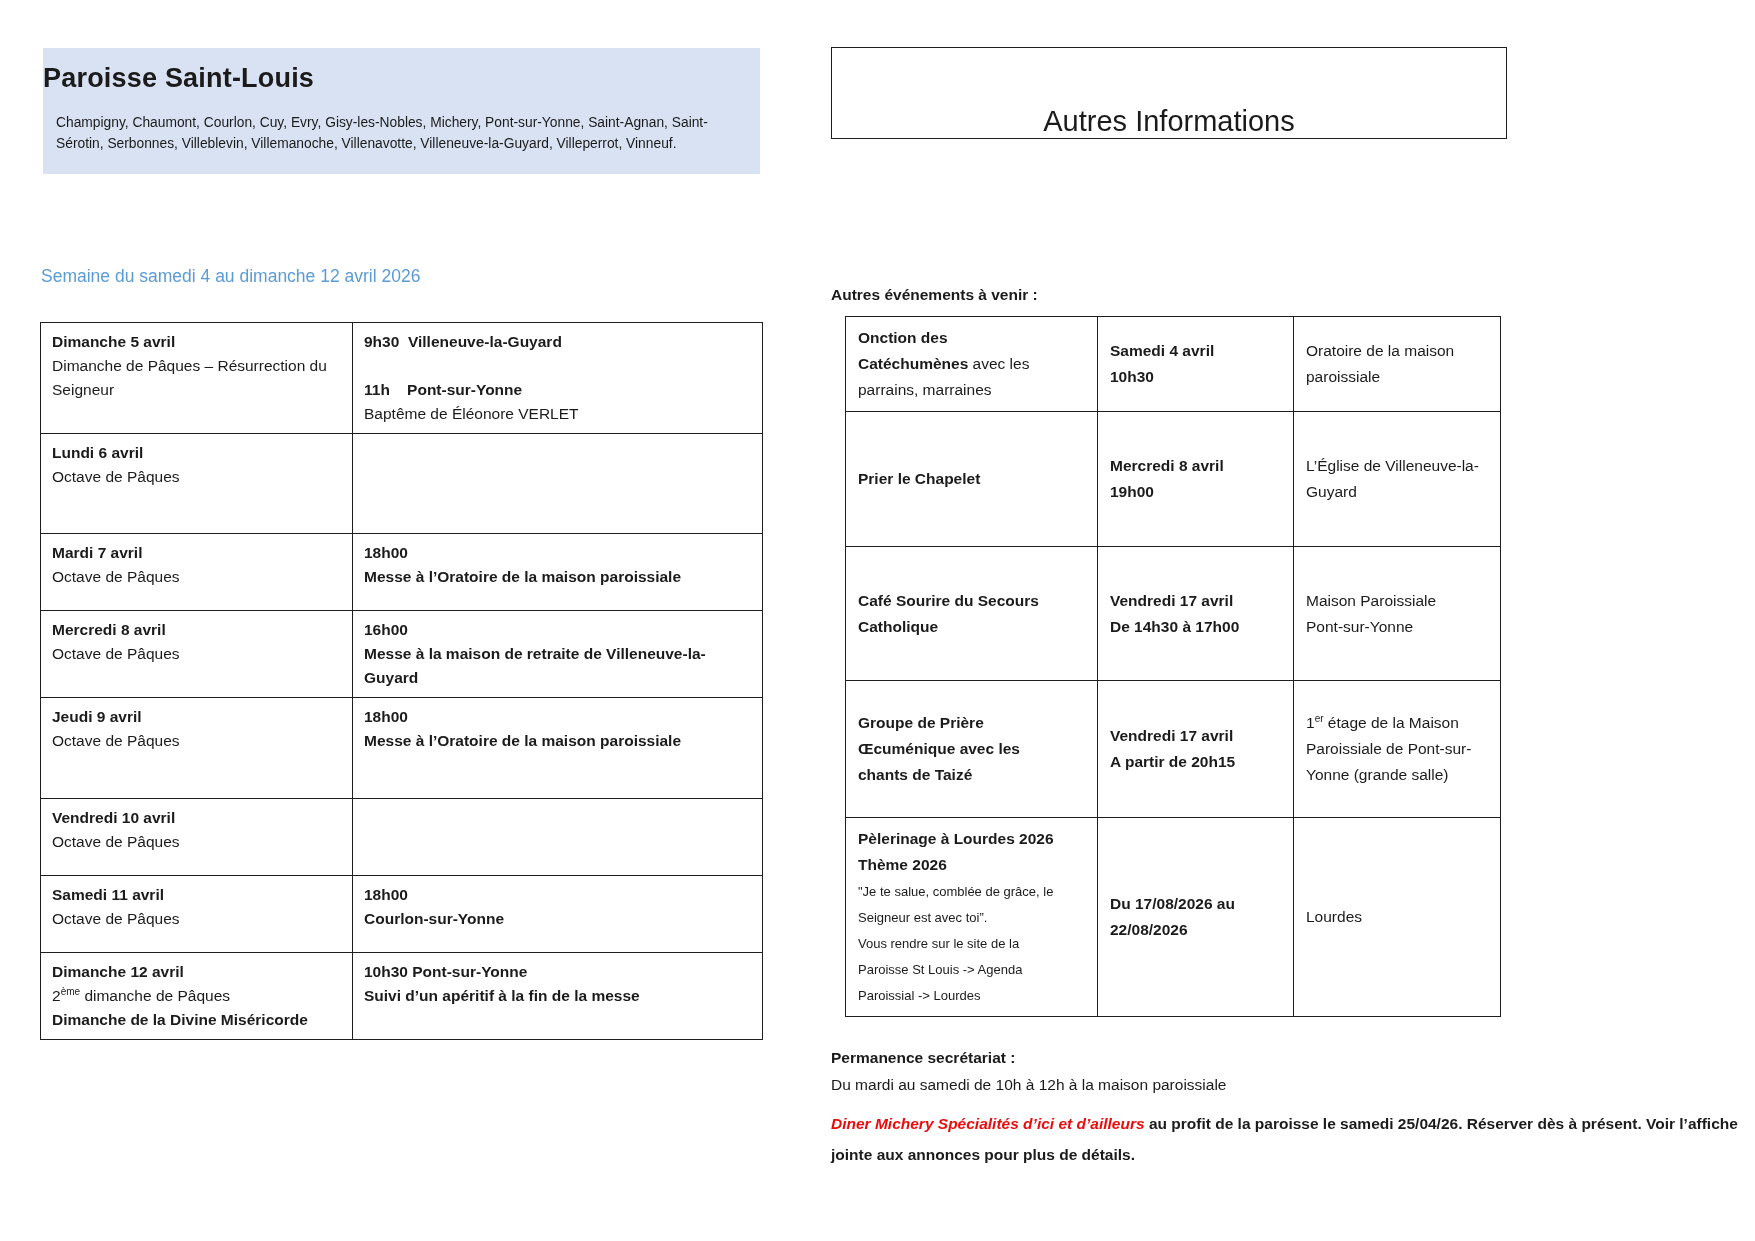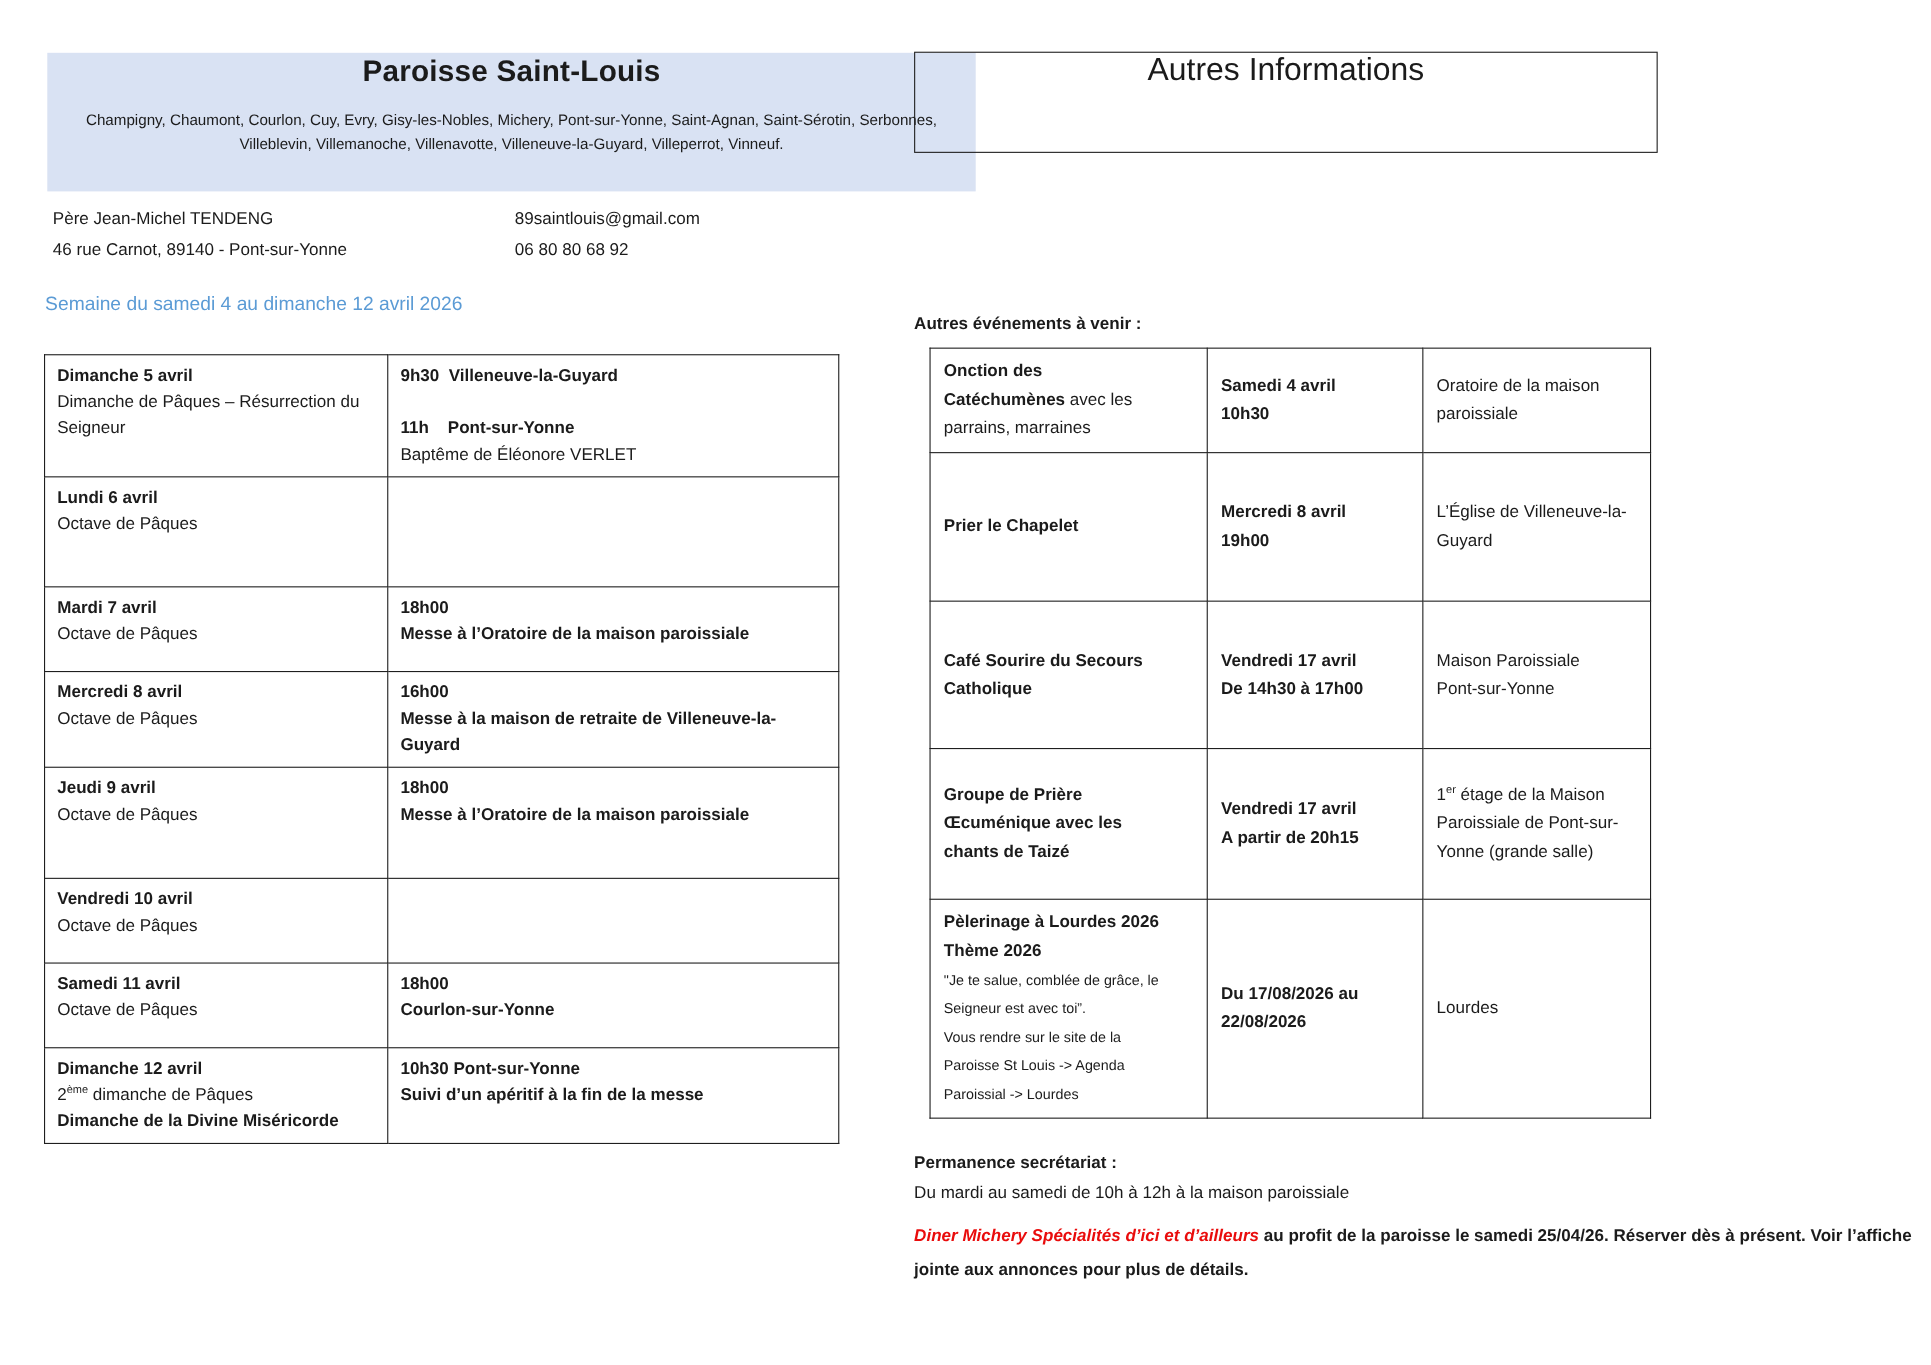--- a/index.html
+++ b/index.html
@@ -9,22 +9,22 @@
     --red:#e90c0c;
     --ink:#1b1b1b;
     --line:#1f1f1f;
   }
   *{margin:0;padding:0;box-sizing:border-box;}
   html,body{background:#ffffff;}
   body{font-family:"Liberation Sans", sans-serif;color:var(--ink);}
   #page{position:relative;width:1755px;height:1241px;background:#ffffff;overflow:hidden;}
 
   
-  .header-box{position:absolute;left:43px;top:48px;width:844px;height:126px;
-    background:var(--header-bg);text-align:center;padding-top:2px;}
+  .header-box{position:absolute;left:43px;top:48px;width:717px;height:126px;
+    background:var(--header-bg);text-align:left;padding-top:15px;}
   .parish-title{font-size:27px;font-weight:bold;letter-spacing:.2px;}
   .parish-towns{margin-top:18px;padding:0 13px;font-size:13.8px;line-height:21px;}
 
   .contact{position:absolute;left:48px;top:186px;width:712px;font-size:15.5px;line-height:28px;}
   .contact .c-right{position:absolute;left:420px;top:0;}
 
   .week-title{position:absolute;left:41px;top:266px;font-size:17.5px;color:var(--accent);}
 
   table{border-collapse:collapse;table-layout:fixed;}
   td{border:1.5px solid var(--line);vertical-align:top;overflow:hidden;}
@@ -42,21 +42,21 @@
   #schedule tr:nth-child(3){height:77px;}
   #schedule tr:nth-child(4){height:80px;}
   #schedule tr:nth-child(5){height:101px;}
   #schedule tr:nth-child(6){height:77px;}
   #schedule tr:nth-child(7){height:77px;}
   #schedule tr:nth-child(8){height:81px;padding-left:20px;}
   #schedule tr:nth-child(9){height:111px;}
 
   
   .info-title-box{position:absolute;left:831px;top:47px;width:676px;height:92px;
-    border:1.5px solid var(--line);display:flex;align-items:flex-start;justify-content:center;}
+    border:1.5px solid var(--line);display:flex;align-items:flex-end;justify-content:center;}
   .info-title{font-size:29px;}
 
   .info-contact{position:absolute;left:831px;top:168px;width:680px;font-size:15.5px;line-height:27px;}
   .info-contact .addr-row{position:relative;}
   .info-contact .phone{position:absolute;left:485px;top:0;}
   .info-contact a{color:var(--link);text-decoration:none;}
 
   .events-heading{position:absolute;left:831px;top:286px;font-size:15.5px;font-weight:bold;}
 
   #events{position:absolute;left:845px;top:316px;width:655px;}
@@ -82,30 +82,20 @@
 </head>
 <body>
 
 <div id="page">
 
   <div class="header-box">
     <div class="parish-title">Paroisse Saint-Louis</div>
     <div class="parish-towns">Champigny, Chaumont, Courlon, Cuy, Evry, Gisy-les-Nobles, Michery, Pont-sur-Yonne, Saint-Agnan, Saint-Sérotin, Serbonnes, Villeblevin, Villemanoche, Villenavotte, Villeneuve-la-Guyard, Villeperrot, Vinneuf.</div>
   </div>
 
-  <div class="contact">
-    <div class="c-left">
-      <div>Père Jean-Michel TENDENG</div>
-      <div>46 rue Carnot, 89140 - Pont-sur-Yonne</div>
-    </div>
-    <div class="c-right">
-      <div>89saintlouis@gmail.com</div>
-      <div>06 80 80 68 92</div>
-    </div>
-  </div>
 
   <div class="week-title">Semaine du samedi 4 au dimanche 12 avril 2026</div>
 
   <table id="schedule">
     <colgroup>
         <col class="c1">
         <col class="c2">
       </colgroup>
     <tbody id="schedule-body">
         <tr>

